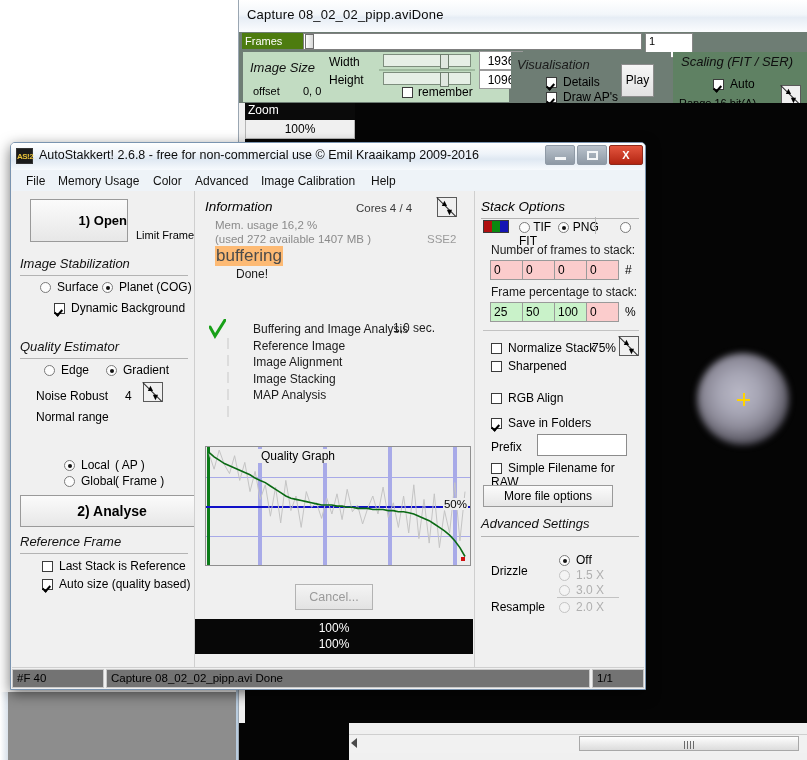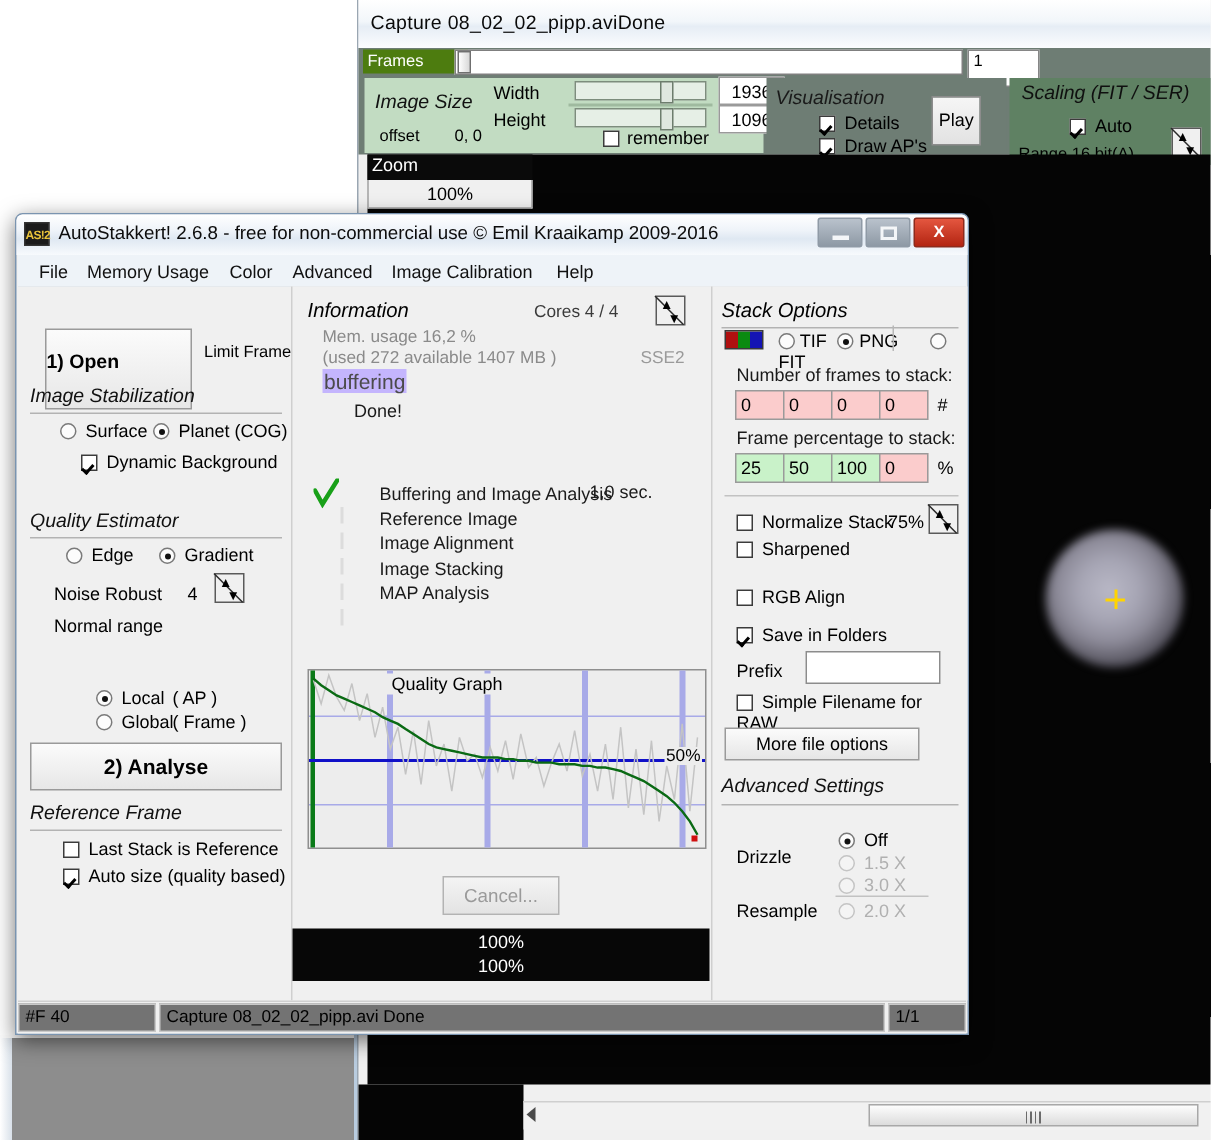--- a/index.html
+++ b/index.html
@@ -130,43 +130,43 @@
   .wbtn .dash{position:absolute;left:9px;top:11px;width:11px;height:3px;background:#f4f6f8;}
   .wbtn .sq{position:absolute;left:9px;top:5px;width:11px;height:9px;border:2px solid #f4f6f8;box-sizing:border-box;}
 
   #as-menu{position:absolute;left:1px;top:27px;width:632px;height:21px;
      background:#eef3f8;border-bottom:1px solid #c6d2de;}
   #as-menu .mi{position:absolute;top:3px;font-size:12px;color:#111;padding:1px 4px;}
 
   #as-body{position:absolute;left:1px;top:48px;width:632px;height:476px;background:#f0f0f0;}
 
   
-  .openbtn{position:absolute;left:18px;top:28px;width:98px;height:54px;
+  .openbtn{position:absolute;left:18px;top:8px;width:98px;height:43px;
      background:linear-gradient(180deg,#fbfbfb,#e7e7e7);border:1px solid #9a9a9a;
-     box-sizing:border-box;font-size:13px;font-weight:bold;text-align:left;padding-top:13px;}
+     box-sizing:border-box;font-size:13px;font-weight:bold;text-align:right;padding-top:13px;}
   .limitframes{position:absolute;left:124px;top:38px;font-size:11px;}
   .grp{position:absolute;font-style:italic;font-size:13px;color:#111;}
   .grpline{position:absolute;height:1px;background:#b3b3b3;}
   .rad{width:11px;height:11px;border-radius:50%;border:1px solid #7a7a7a;background:#fcfcfc;
      display:inline-block;position:relative;box-sizing:border-box;vertical-align:-2px;}
   .rad.on::after{content:"";position:absolute;left:2.5px;top:2.5px;width:4px;height:4px;
      border-radius:50%;background:#121212;}
   .rowlbl{position:absolute;font-size:12px;}
   .rowlbl span{margin-left:6px;}
 
   
   #infopanel{position:absolute;left:182px;top:0px;width:279px;height:476px;background:#f0f0f0;
      border-left:1px solid #cfcfcf;}
   #infopanel .hdr{position:absolute;left:10px;top:8px;font-style:italic;font-size:13.5px;}
   #infopanel .cores{position:absolute;left:161px;top:11px;font-size:11.5px;color:#3a3a3a;}
   #infopanel .updown{position:absolute;left:242px;top:6px;}
   .mem1{position:absolute;left:20px;top:28px;font-size:11.5px;color:#8a8a8a;}
   .mem2{position:absolute;left:20px;top:42px;font-size:11.5px;color:#8a8a8a;}
   .sse{position:absolute;left:232px;top:42px;font-size:11.5px;color:#9a9a9a;}
-  .buffering{position:absolute;left:20px;top:55px;font-size:14px;color:#4b4b4b;background:#c4b5fd;padding:0 1px;}
+  .buffering{position:absolute;left:20px;top:55px;font-size:17px;color:#4b4b4b;background:#fdba74;padding:0 1px;}
   .doneword{position:absolute;left:41px;top:76px;font-size:12px;color:#1a1a1a;}
   .checkmark{position:absolute;left:14px;top:128px;width:17px;height:20px;}
   .checkmark svg{display:block;}
   .steplist{position:absolute;left:40px;top:130px;font-size:12px;line-height:16.5px;color:#1b1b1b;margin-left:18px;}
   .steptime{position:absolute;left:198px;top:130px;font-size:12px;color:#1b1b1b;}
   .stepbar{position:absolute;left:32px;width:2px;height:11px;background:#dcdcdc;}
 
   
   #qgraph{position:absolute;left:10px;top:255px;width:266px;height:120px;
      background:#ededed;border:1px solid #8f8f8f;box-sizing:border-box;}
@@ -372,21 +372,21 @@
 
     <div class="rowlbl" style="left:52px;top:267px">
       <i class="rad on"></i><span>Local</span>
     </div>
     <div class="rowlbl" style="left:103px;top:267px">( AP )</div>
     <div class="rowlbl" style="left:52px;top:283px">
       <i class="rad"></i><span>Global</span>
     </div>
     <div class="rowlbl" style="left:103px;top:283px">( Frame )</div>
 
-    <div style="position:absolute;left:8px;top:304px;width:168px;height:32px;
+    <div style="position:absolute;left:8px;top:304px;width:184px;height:32px;
         background:linear-gradient(180deg,#fbfbfb,#e7e7e7);border:1px solid #9a9a9a;box-sizing:border-box;
         font-size:14px;font-weight:bold;text-align:center;padding-top:7px">2) Analyse</div>
 
     <div class="grp" style="left:8px;top:343px">Reference Frame</div>
     <div class="grpline" style="left:8px;top:362px;width:168px"></div>
     <div class="rowlbl" style="left:30px;top:368px">
       <i class="cbk"></i><span>Last Stack is Reference</span>
     </div>
     <div class="rowlbl" style="left:30px;top:386px">
       <i class="cbk on"></i><span>Auto size (quality based)</span>

